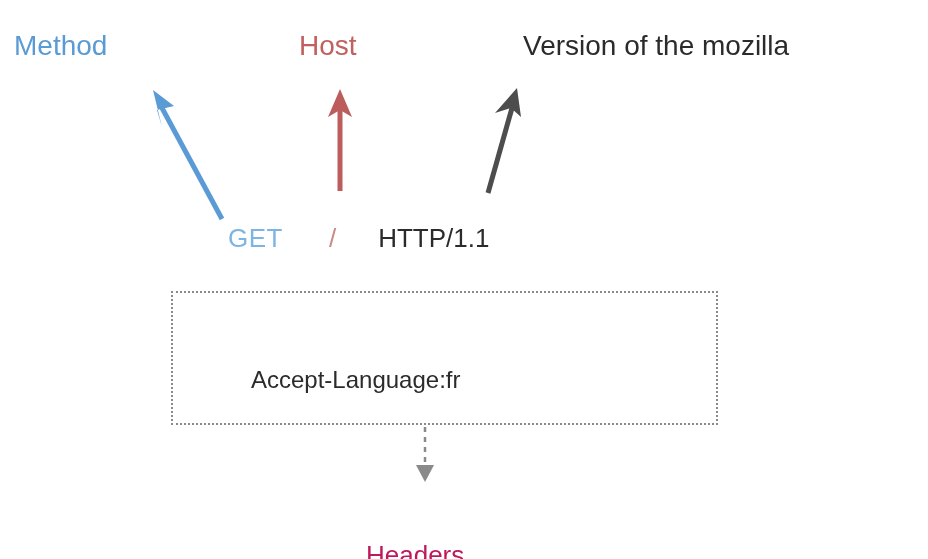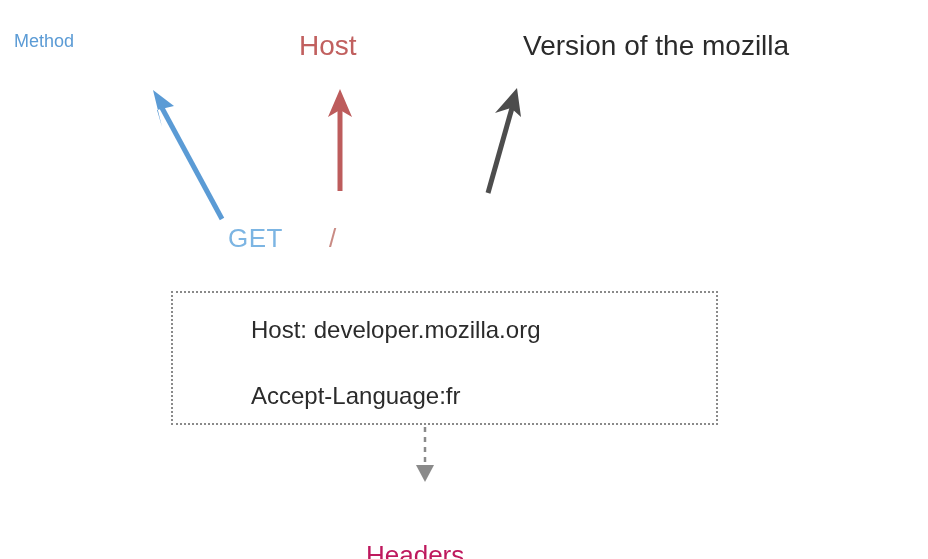--- a/index.html
+++ b/index.html
@@ -21,21 +21,21 @@
   .lbl {
     position: absolute;
     white-space: nowrap;
     line-height: 1;
   }
 
   
   #label-method {
     left: 14px;
     top: 32px;
-    font-size: 18px;
+    font-size: 28px;
     color: #5b9bd5;
   }
   #label-path {
     left: 299px;
     top: 32px;
     font-size: 28px;
     color: #c1605f;
   }
   #label-version {
     left: 523px;
@@ -82,21 +82,21 @@
   }
   .header-line {
     position: absolute;
     left: 78px;
     font-size: 24px;
     color: #2b2b2b;
     white-space: nowrap;
     line-height: 1;
   }
   #header-line-0 { top: 25px; }
-  #header-line-1 { top: 91px; }
+  #header-line-1 { top: 75px; }
 
   
   #label-headers {
     left: 366px;
     top: 522px;
     font-size: 26px;
     color: #be185d;
     margin-top: 20px;
   }
 
@@ -140,22 +140,22 @@
 
     <g>
       <line x1="425" y1="427" x2="425" y2="466" stroke="#8a8a8a" stroke-width="2.5" stroke-dasharray="5 5" stroke-linecap="butt"></line>
       <polygon points="416,465 434,465 425,482" fill="#8a8a8a"></polygon>
     </g>
   </svg>
 
   <div id="request-line">
     <span id="request-method">GET</span>
     <span id="request-path">/</span>
+    <span id="request-protocol">HTTP/1.1</span>
   </div>
 
   <div id="headers-box">
-    <div class="header-line" id="header-line-0">Host: developer.mozilla.org</div>
     <div class="header-line" id="header-line-1">Accept-Language:fr</div>
   </div>
 
   <div class="lbl" id="label-headers">Headers</div>
 
 </div>
 
 </body></html>

